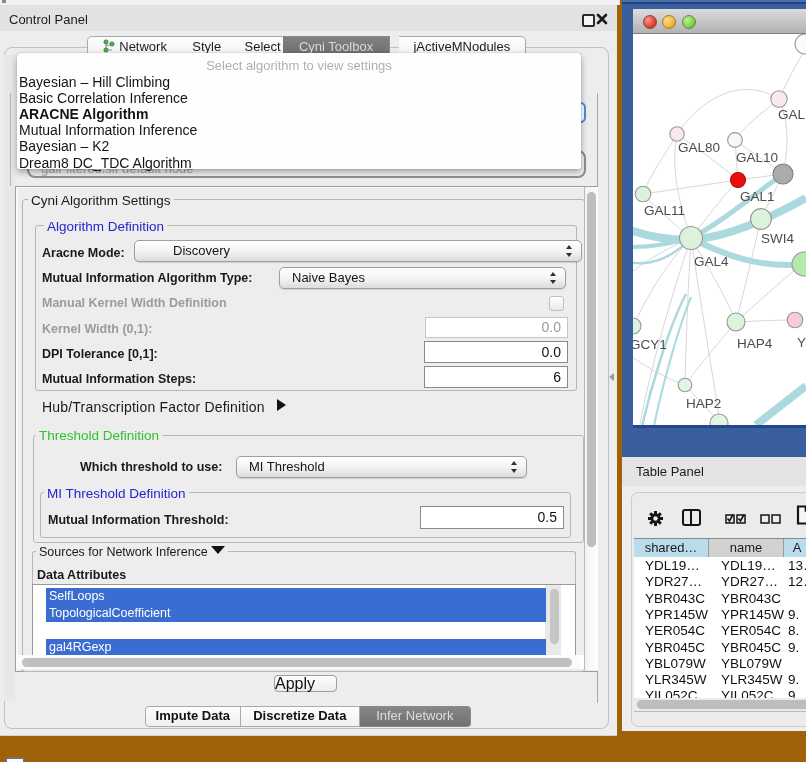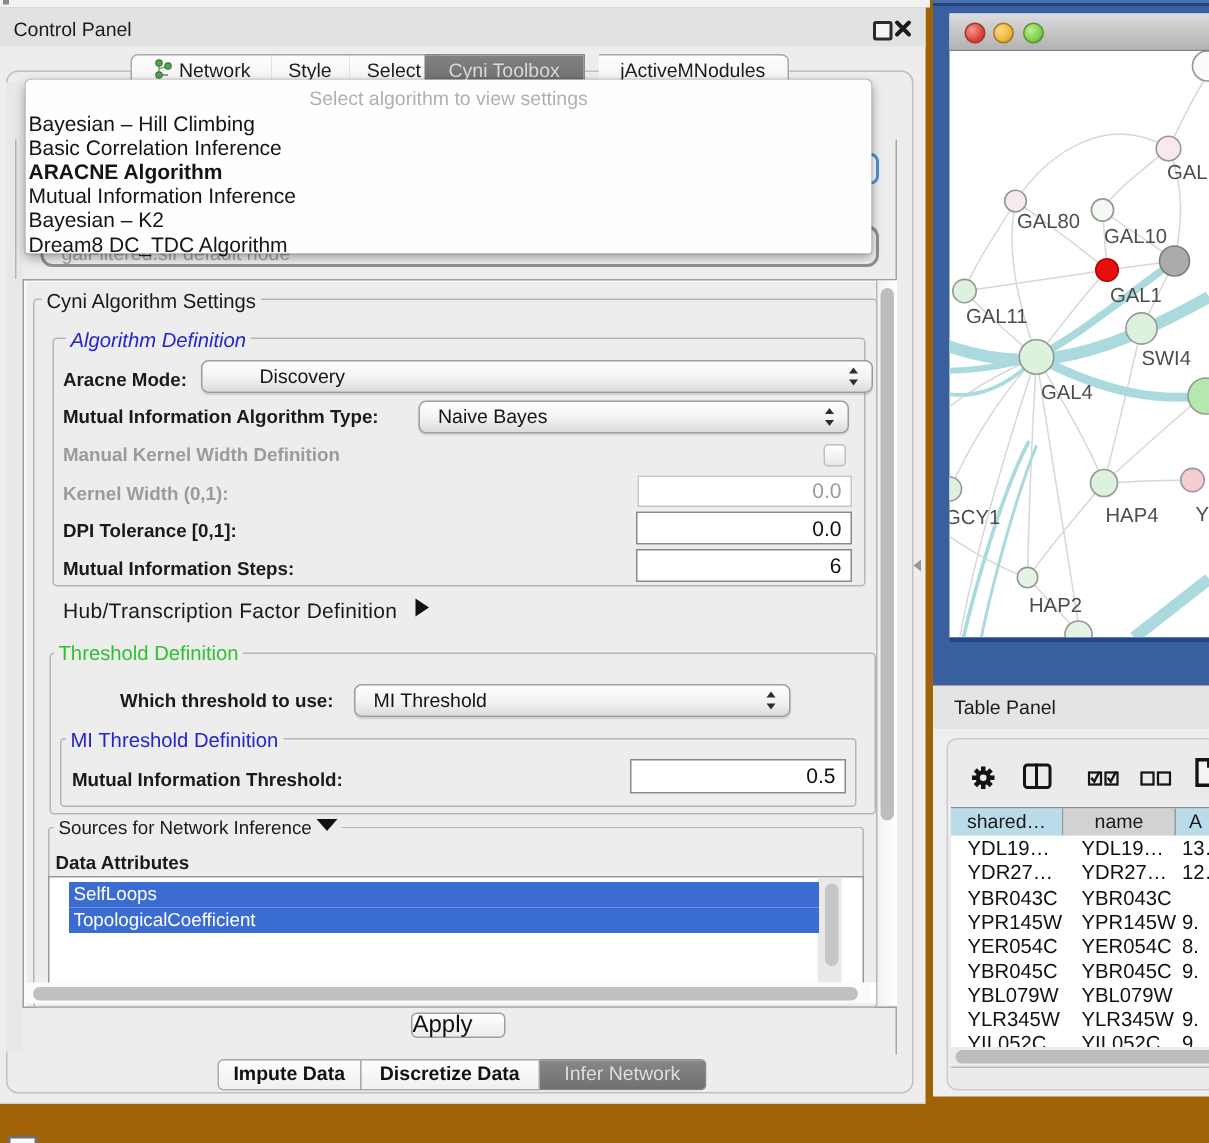--- a/index.html
+++ b/index.html
@@ -88,21 +88,21 @@
     <div class="seg sel" style="left:283px;width:106.2px;">Cyni Toolbox</div>
     <div class="seg last" style="left:398.7px;width:126.3px;">jActiveMNodules</div>
 
     <div class="abs" style="left:27px;top:145px;width:559px;border:2px solid #909090;border-radius:8px;background:#f2f2f2;color:#a6a6a6;font-size:13px;line-height:14px;padding-left:12px;padding-top:10px;overflow:hidden;box-sizing:border-box;height:28px;">galFiltered.sif default node</div>
     <div class="abs" style="left:566px;top:97px;width:16px;height:17px;border:2.5px solid #4a90d9;border-radius:5.5px;background:#fff;"></div>
 
     <div class="grp" style="left:22px;top:194px;width:561px;height:471px;"></div>
     <div class="grptitle" style="left:28px;top:188px;color:#1a1a1a;">Cyni Algorithm Settings</div>
 
     <div class="grp" style="left:35px;top:220px;width:540px;height:164px;"></div>
-    <div class="grptitle" style="left:44px;top:214px;color:#2525cd;font-style:italic;">Algorithm Definition</div>
+    <div class="grptitle" style="left:44px;top:214px;color:#2525cd;">Algorithm Definition</div>
 
     <div class="lbl" style="left:42px;top:241px;">Aracne Mode:</div>
     <div class="combo" style="left:134px;top:235px;width:408px;padding-left:38px;">Discovery<span class="arrows"></span></div>
 
     <div class="lbl" style="left:42px;top:266px;">Mutual Information Algorithm Type:</div>
     <div class="combo" style="left:279px;top:262px;width:273px;padding-left:12px;">Naive Bayes<span class="arrows"></span></div>
 
     <div class="lbl dis" style="left:42px;top:291px;">Manual Kernel Width Definition</div>
     <div class="abs" style="left:549px;top:291px;width:13px;height:13px;border:1px solid #c0c0c0;border-radius:3px;background:linear-gradient(#fff,#e8e8e8);"></div>
 
@@ -131,20 +131,21 @@
     <div class="tf" style="left:420px;top:501px;width:136px;height:21px;border:1px solid #8a8a8a;line-height:21px;padding-right:6px;">0.5</div>
 
     <div class="grp" style="left:32px;top:546px;width:542px;height:113px;border-bottom:none;border-radius:3px 3px 0 0;"></div>
     <div class="grptitle" style="left:36px;top:540px;color:#1a1a1a;font-size:12.5px;">Sources for Network Inference <span style="display:inline-block;vertical-align:2px;width:0;height:0;border-left:7px solid transparent;border-right:7px solid transparent;border-top:8px solid #111;"></span></div>
     <div class="lbl" style="left:37px;top:563px;">Data Attributes</div>
 
     <div id="attrlist" class="abs">
       <div class="abs" style="left:512px;top:0;width:16px;height:71px;background:#e9e9e9;"></div>
       <div class="row" style="top:3px;">SelfLoops</div>
       <div class="row" style="top:20px;">TopologicalCoefficient</div>
+      <div class="row" style="top:54px;">gal4RGexp</div>
       <div class="thumbv" style="left:517px;top:4px;width:8.5px;height:55px;background:#c6c6c6;"></div>
     </div>
 
     <div class="abs" style="left:16px;top:650px;width:564px;height:14px;background:#fbfbfb;"></div>
     <div class="thumbv" style="left:22px;top:653px;width:550px;height:8.5px;"></div>
     <div class="abs" style="left:580px;top:650px;width:17px;height:14px;background:#fff;"></div>
 
     <div class="abs" style="left:584px;top:182px;width:13px;height:483px;background:linear-gradient(90deg,#f2f2f2,#fff);border-left:1px solid #b9b9b9;"></div>
     <div class="thumbv" style="left:587px;top:187px;width:9px;height:355px;background:#bdbdbd;"></div>
 

